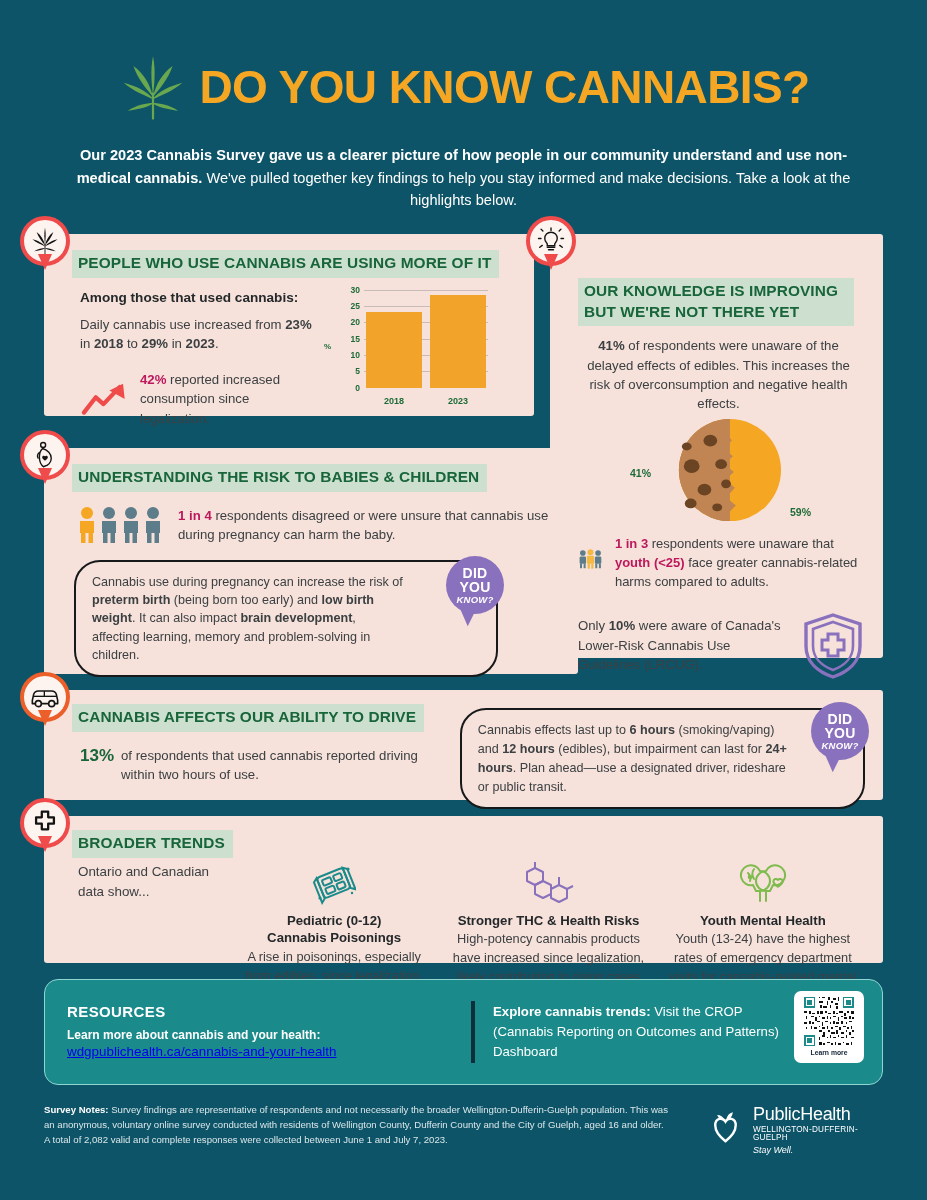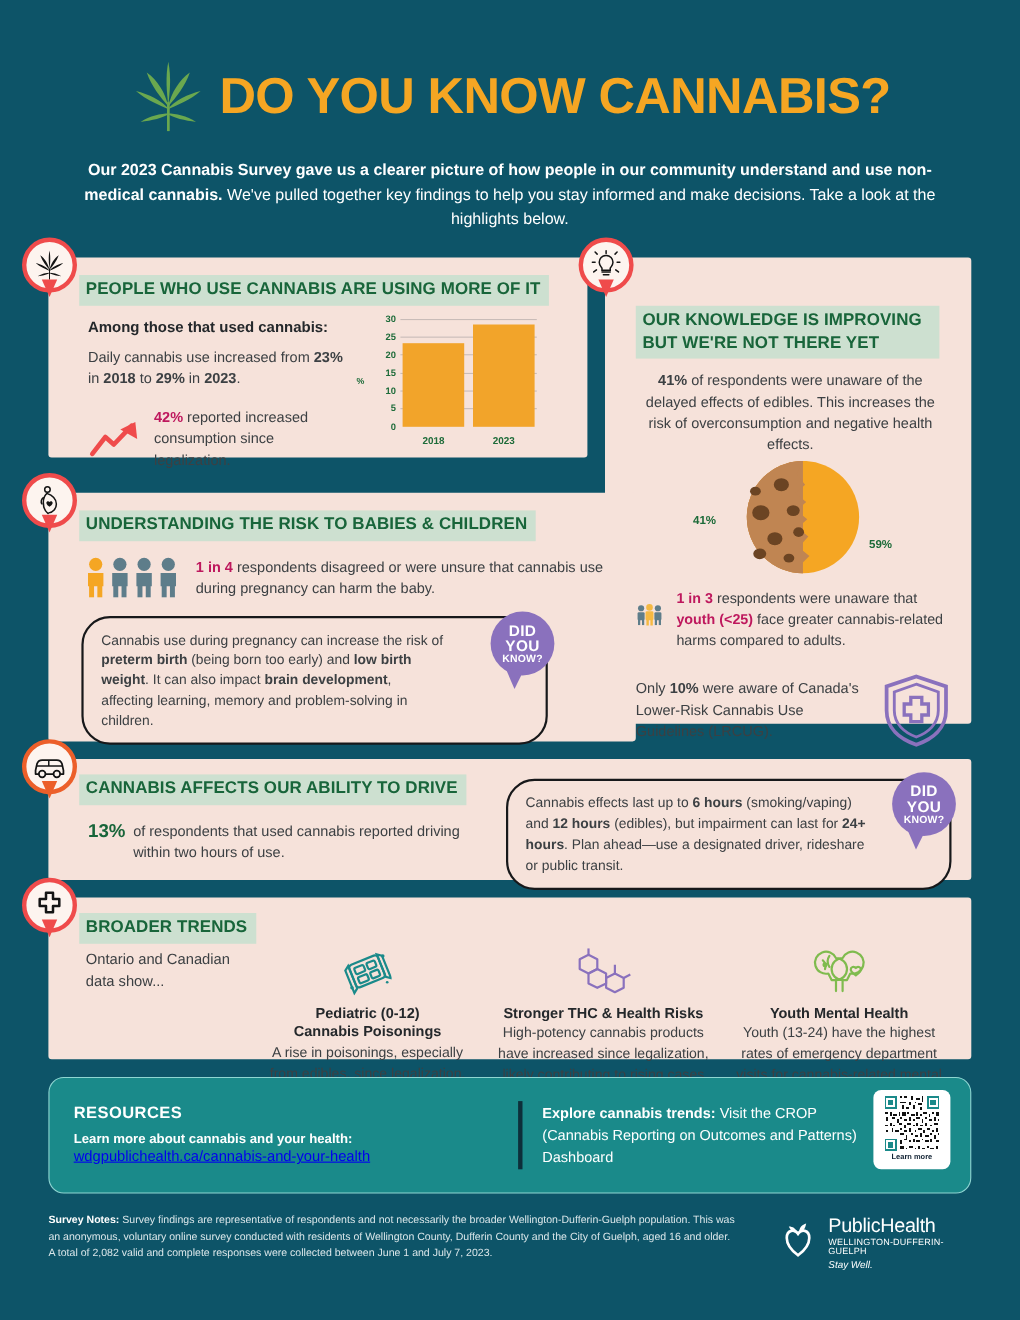--- a/index.html
+++ b/index.html
@@ -88,40 +88,40 @@
   }
   .bars { position: absolute; left: 22px; right: 2px; top: 0; bottom: 0; display: flex; gap: 8px; align-items: flex-end; }
   .bar { flex: 1; background: #f2a42a; }
   .xticks { position: absolute; left: 38px; right: 2px; bottom: 2px; display: flex; gap: 8px; }
   .xtick { flex: 1; text-align: center; font-size: 9px; font-weight: 700; color: #1d6b39; }
 
   
   .c2-text { margin: 10px 6px 0 0; text-align: center; font-size: 13.2px; color: #3c4043; line-height: 1.45; }
   .cookie-wrap { position: relative; height: 108px; margin-top: 6px; }
   .pct-41 { position: absolute; left: 52px; top: 48px; font-size: 10.5px; font-weight: 700; color: #1d6b39; }
-  .pct-59 { position: absolute; left: 212px; top: 70px; font-size: 10.5px; font-weight: 700; color: #1d6b39; }
+  .pct-59 { position: absolute; left: 212px; top: 87px; font-size: 10.5px; font-weight: 700; color: #1d6b39; }
 
   
   .people-row { display: flex; align-items: flex-start; gap: 14px; margin-top: 14px; padding-left: 6px; }
   .people-icons { display: flex; gap: 5px; flex: none; }
   .speech {
     position: relative; margin: 16px 0 4px 2px; width: 424px;
     border: 2.2px solid #17181a; border-radius: 26px; background: #f6e2da;
     padding: 11px 92px 11px 16px; font-size: 12.6px; line-height: 1.45; color: #3c4043;
   }
   .dyk {
     position: absolute; right: -8px; top: -6px;
     width: 58px; height: 58px; border-radius: 50%;
     background: #8a71bd; color: #fff; display: flex; flex-direction: column;
     align-items: center; justify-content: center; line-height: 1;
     font-weight: 700; text-align: center;
   }
   .dyk .l1 { font-size: 14px; letter-spacing: 0.3px; }
   .dyk .l2 { font-size: 14px; letter-spacing: 0.3px; }
-  .dyk .l3 { font-size: 9.5px; letter-spacing: 0.2px; margin-top: 1px; }
+  .dyk .l3 { font-size: 9.5px; letter-spacing: 0.2px; margin-top: 1px; font-style: italic; }
   .dyk .tail2 {
     position: absolute; left: 12px; bottom: -12px; width: 0; height: 0;
     border-left: 11px solid transparent; border-right: 6px solid transparent;
     border-top: 18px solid #8a71bd; transform: rotate(8deg);
   }
 
   
   .three-people { display: flex; align-items: flex-start; gap: 12px; margin-top: 8px; }
   .lrcug-row { display: flex; align-items: center; gap: 8px; margin-top: 20px; }
   .lrcug-txt { font-size: 13.2px; line-height: 1.5; color: #3c4043; flex: 1; }

